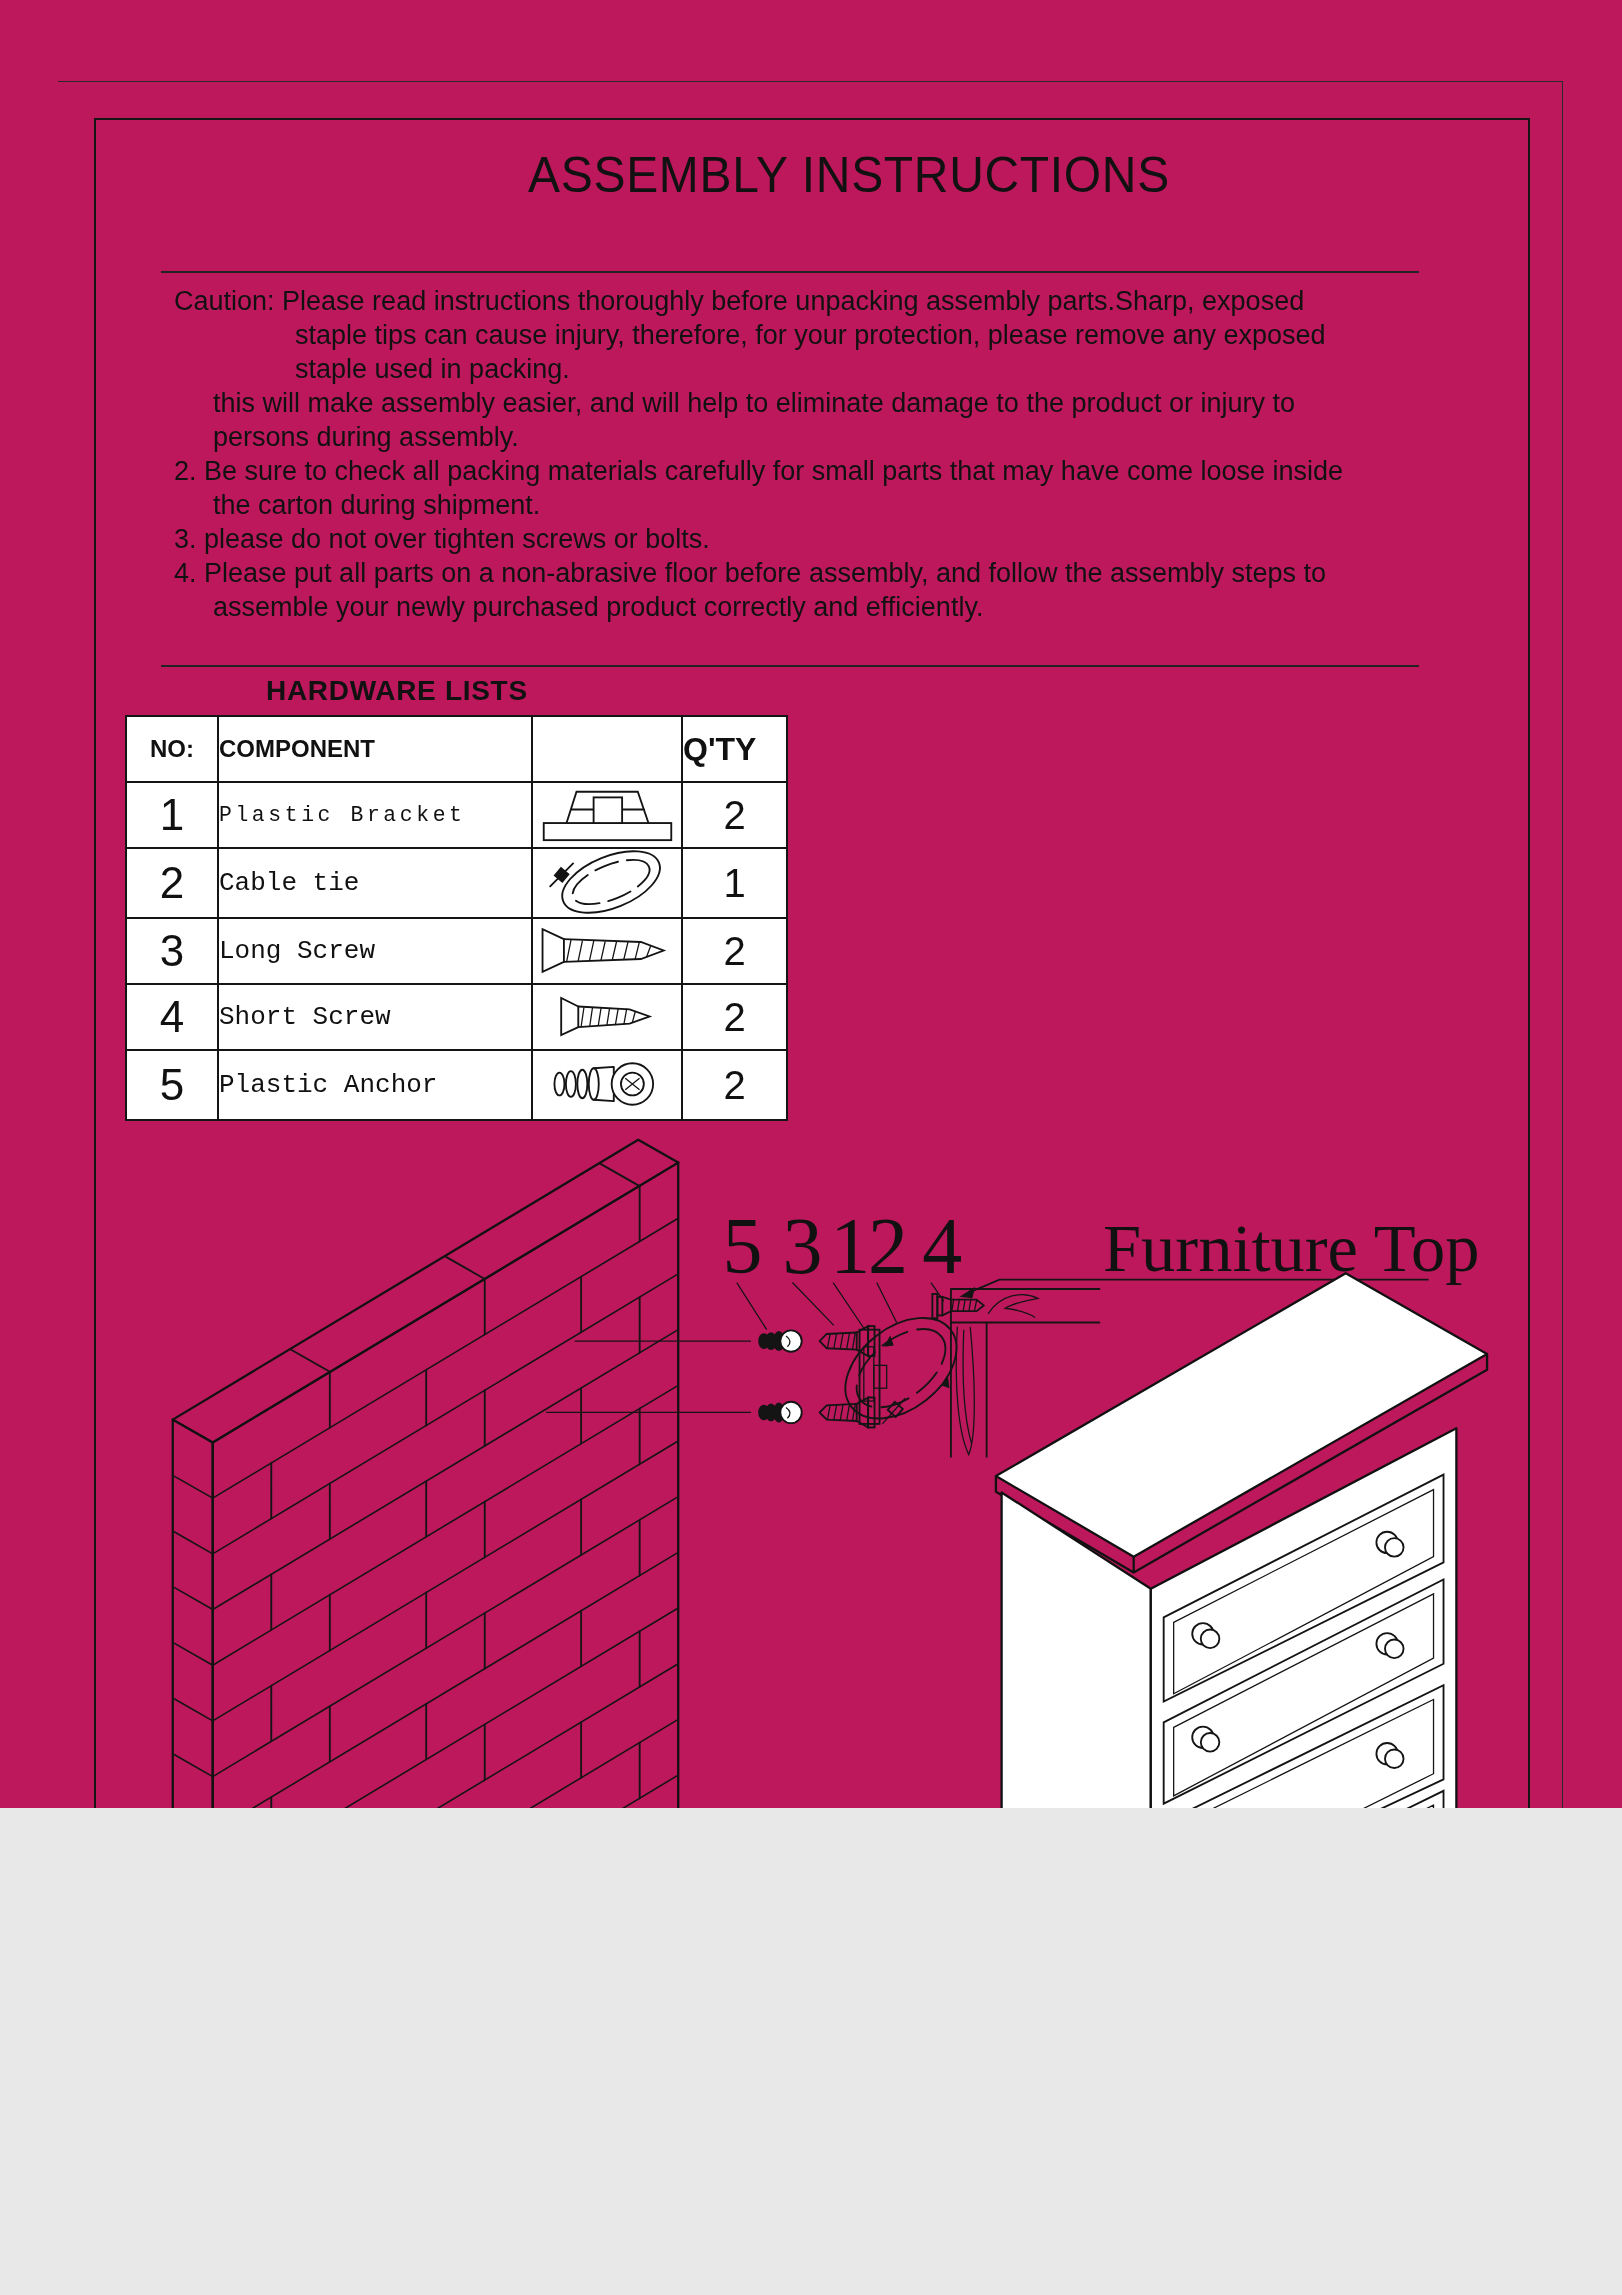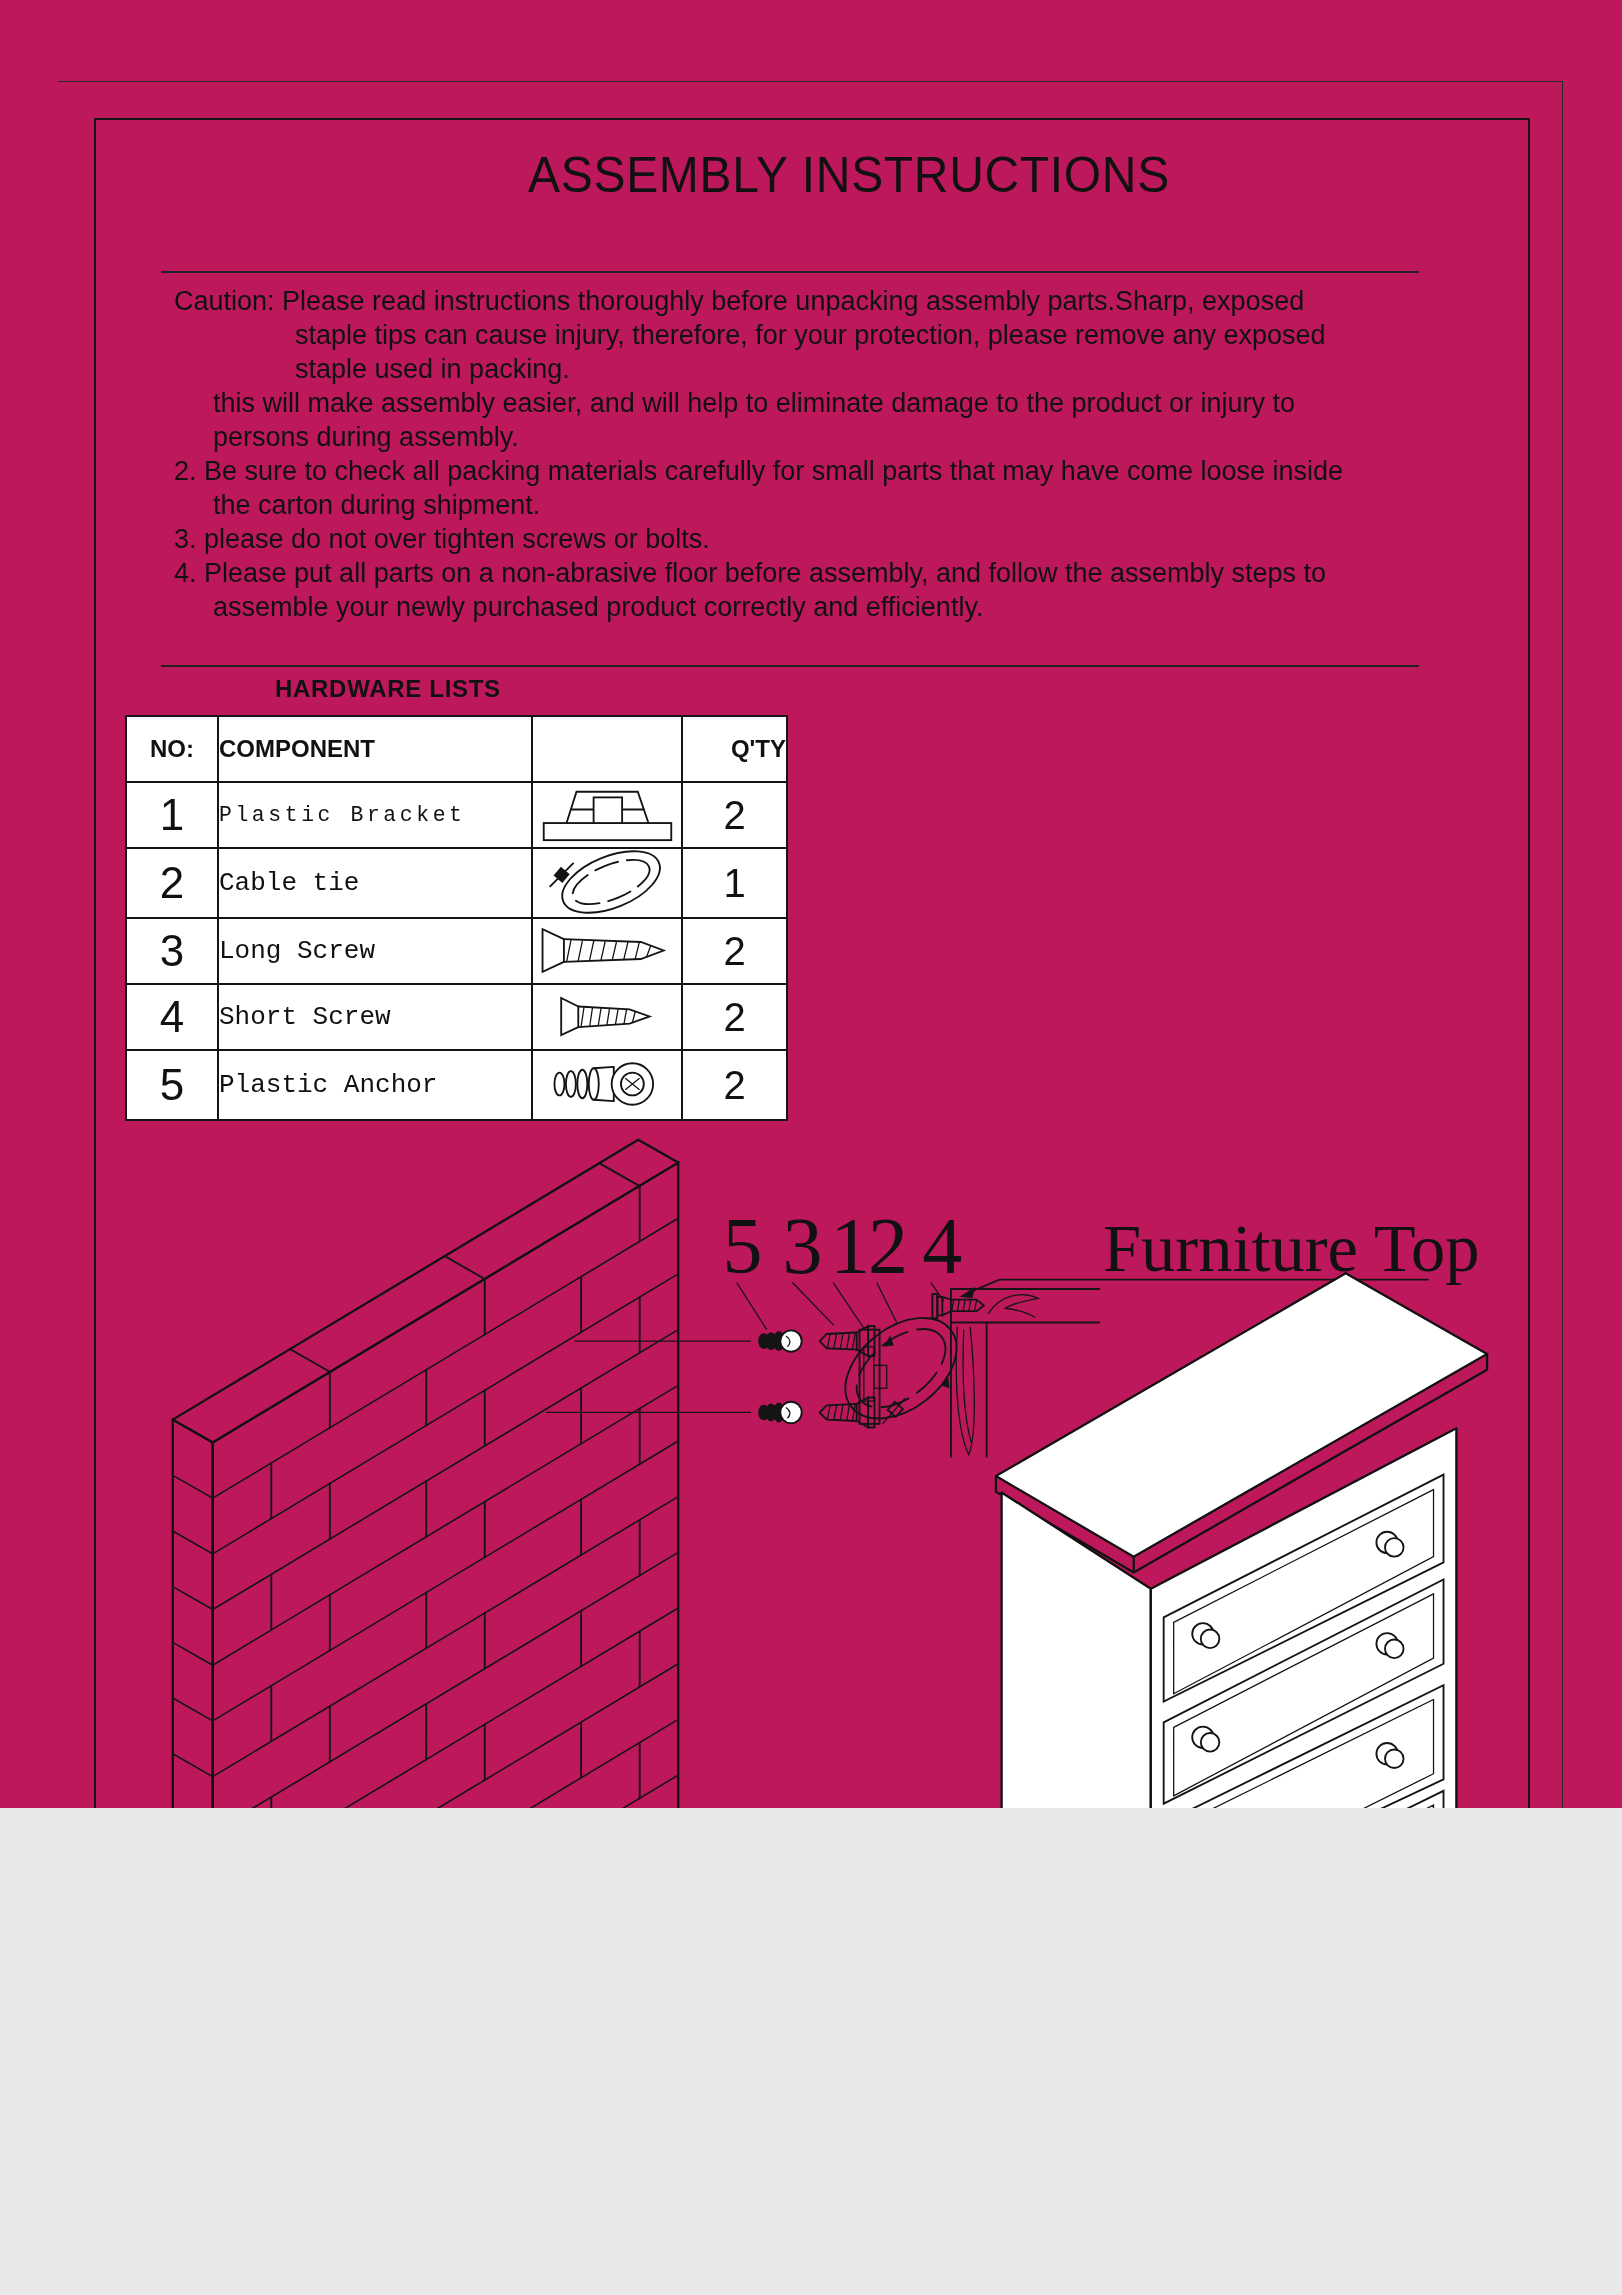--- a/index.html
+++ b/index.html
@@ -8,28 +8,28 @@
   .outer-frame{position:absolute;left:58px;top:81px;width:1504px;height:2129px;
         border-top:1.4px solid #2a2a2a;border-right:1.4px solid #2a2a2a;border-bottom:2.1px solid #2a2a2a;}
   .main-border{position:absolute;left:94px;top:118px;width:1432px;height:2057px;border:2.1px solid #151515;}
   .title{position:absolute;left:94px;top:146px;width:1432px;text-align:center;
         font-size:50px;font-weight:400;letter-spacing:0.7px;transform:translateX(39px) scaleX(.96);}
   .rule{position:absolute;left:161px;width:1258px;height:0;border-top:2.1px solid #222;}
   .rule.r1{top:271px;} .rule.r2{top:665px;}
   .notes{position:absolute;left:174px;top:284px;width:1278px;font-size:27px;line-height:34px;white-space:nowrap;}
   .notes div{height:34px;}
   .ind1{padding-left:121px;} .ind2{padding-left:39px;}
-  .hw-heading{position:absolute;left:275px;top:675px;font-size:24px;font-weight:bold;letter-spacing:0.7px;}
+  .hw-heading{position:absolute;left:266px;top:675px;font-size:28px;font-weight:bold;letter-spacing:0.7px;}
   table.hw{position:absolute;left:125px;top:715px;border-collapse:collapse;table-layout:fixed;background:#fff;}
   table.hw td,table.hw th{border:2.1px solid #151515;padding:0;overflow:hidden;}
   col.c1{width:92px;} col.c2{width:314px;} col.c3{width:150px;} col.c4{width:105px;}
   tr.hdr{height:66px;} tr.row{height:66px;}
   .h-no{font-size:24px;font-weight:bold;text-align:center;}
   .h-comp{font-size:24px;font-weight:bold;text-align:left;padding-left:40px;}
-  .h-qty{font-size:24px;font-weight:bold;text-align:right;margin-top:44px;}
+  .h-qty{font-size:32px;font-weight:bold;text-align:left;margin-top:44px;}
   .num-cell{font-size:44px;font-weight:400;text-align:center;}
   .name-cell{font-family:Liberation Mono, monospace;font-size:26px;text-align:left;padding-left:40px;}
   .name-cad{font-family:"Liberation Mono",monospace;font-size:21.4px;letter-spacing:3.6px;padding-left:36px;}
   .icon-cell{text-align:center;vertical-align:middle;}
   .qty-cell{font-size:40px;font-weight:400;text-align:center;}
   .diagram{position:absolute;left:0;top:1114px;width:1622px;height:1071px;}
   .ln{stroke:#141414;stroke-width:2.6;fill:none;stroke-linecap:round;}
   .ln-thin{stroke:#141414;stroke-width:1.8;fill:none;}
   .ln-thick{stroke:#111;stroke-width:3.2;fill:none;stroke-linejoin:round;}
   .wh{fill:#fff;}

